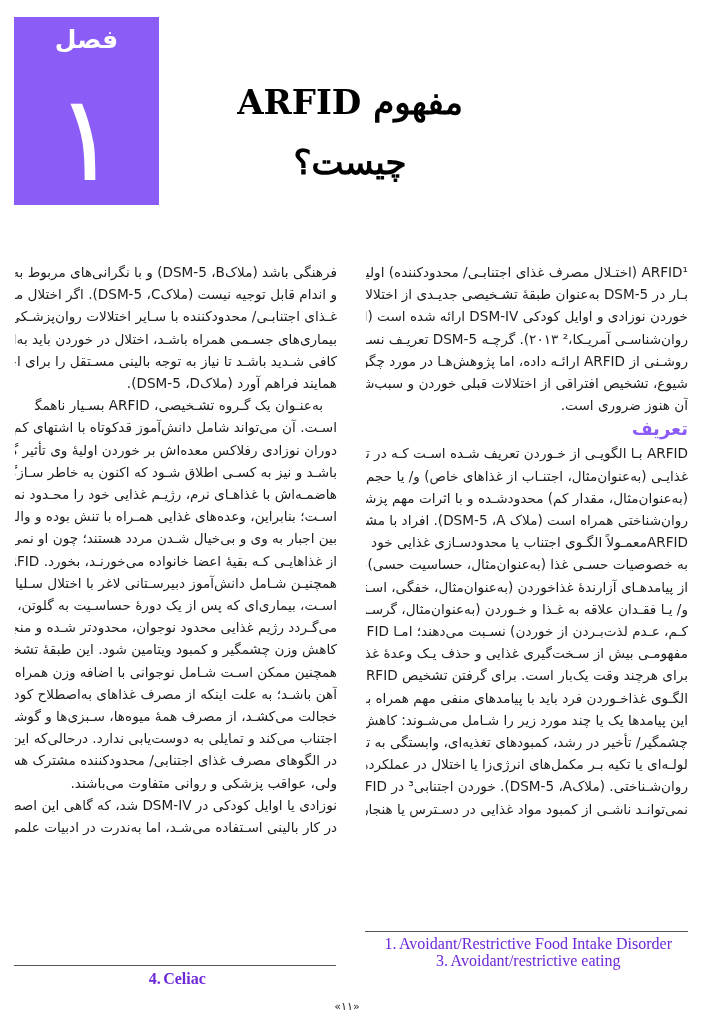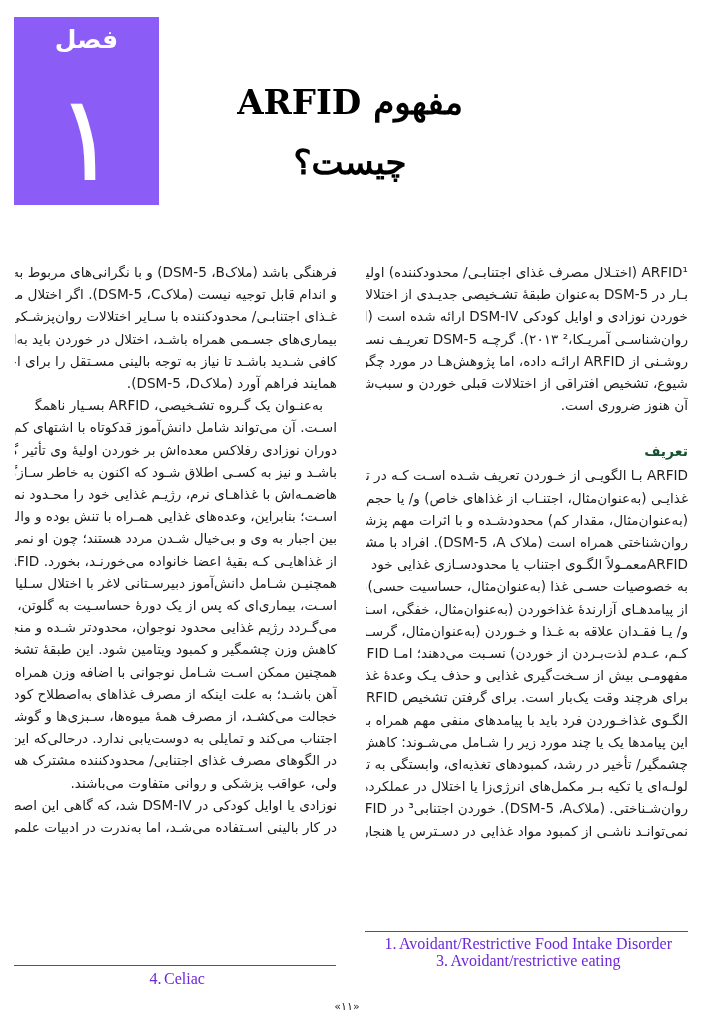--- a/index.html
+++ b/index.html
@@ -31,34 +31,34 @@
     font-size: 13.6px; line-height: 22.2px; color: #1e1e1e;
   }
   .col-right { left: 366px; top: 261px; width: 322px; }
   .col-left  { left: 15px;  top: 261px; width: 322px; }
 
   .line { display: block; white-space: nowrap; overflow: hidden; text-align: justify; text-align-last: justify; }
   .line.last { text-align-last: right; }
   .line.indent { padding-right: 14px; margin-left: 20px; }
 
   .section-heading {
-    display: block; font-weight: bold; font-size: 14px; line-height: 26px;
-    margin-top: 22px; margin-bottom: 0px; color: #14532d;
+    display: block; font-weight: bold; font-size: 18px; line-height: 26px;
+    margin-bottom: 0px; color: #8b5cf6;
   }
 
   .rule { position: absolute; height: 1px; background: #555555; }
   .rule-right { left: 365px; top: 931px; width: 323px; }
   .rule-left  { left: 14px;  top: 965px; width: 322px; }
 
   .footnotes {
     position: absolute; direction: ltr; text-align: center;
     font-family: "Liberation Serif", serif; font-size: 16px; line-height: 17px; color: #6d28d9;
   }
   .footnotes-right { left: 366px; top: 935px; width: 322px; }
-  .footnotes-left  { left: 15px;  top: 970px; width: 322px; }
+  .footnotes-left  { left: 15px;  top: 970px; width: 322px; font-weight: bold; }
   .fn-num { display: inline-block; width: 17px; }
 
   .page-number {
     position: absolute; left: 317px; top: 1000px; width: 60px; text-align: center;
     font-size: 11px; color: #222; direction: rtl;
   }
 </style>
 </head>
 <body>
 

